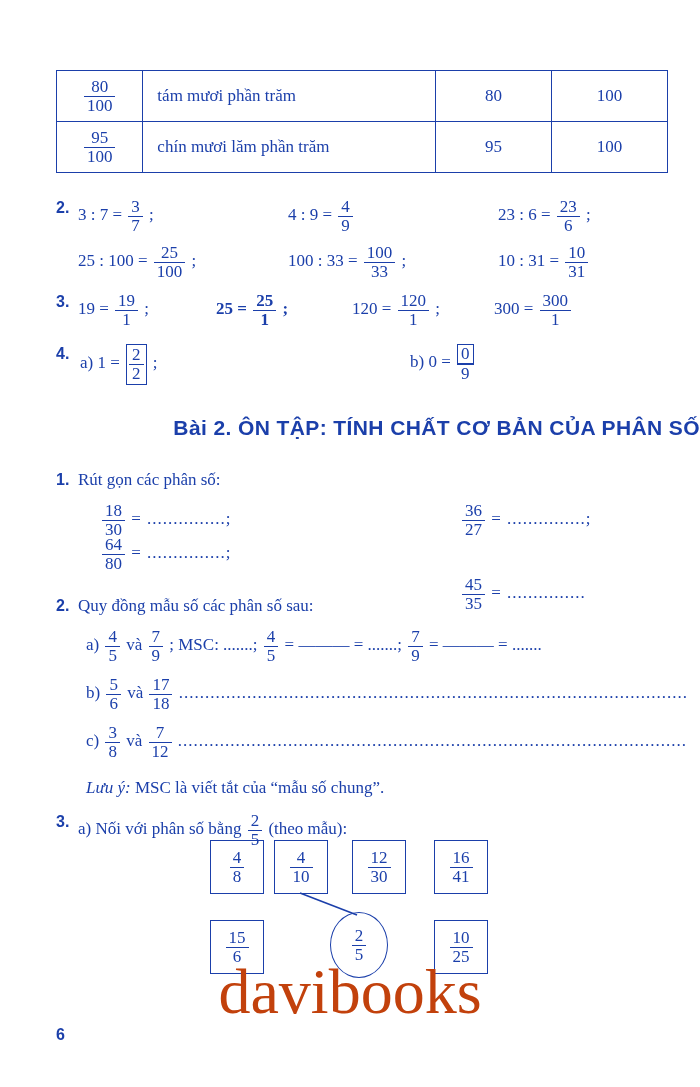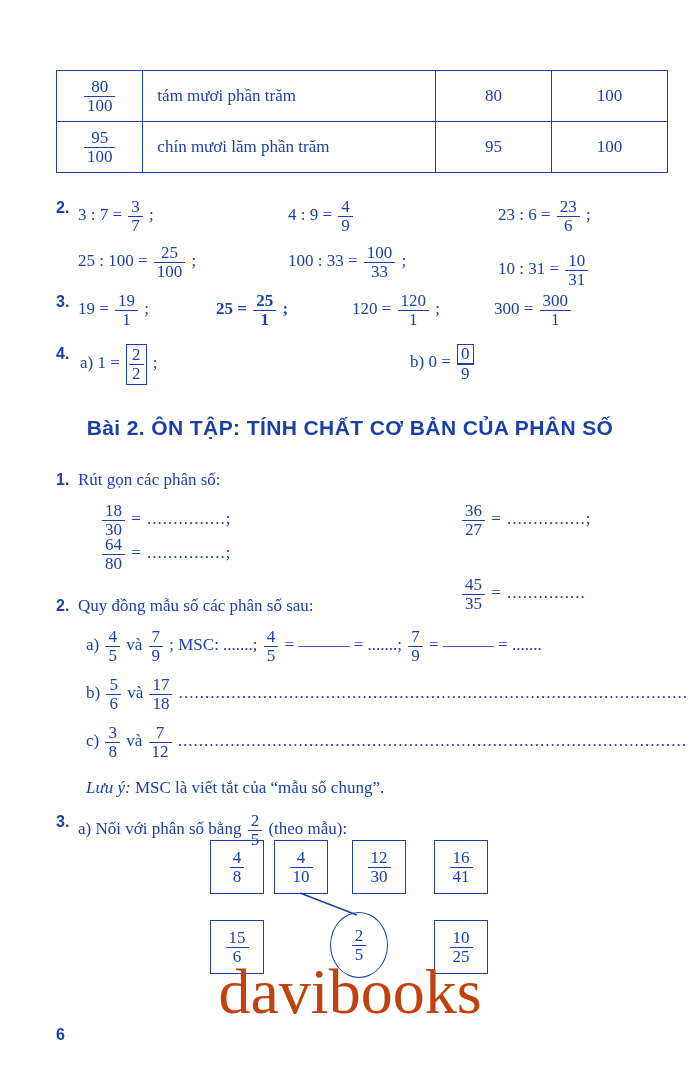--- a/index.html
+++ b/index.html
@@ -23,21 +23,21 @@
   .tbl td.c3{width:118px;text-align:center;}
   .tbl td.c4{width:118px;text-align:center;}
 
   
   .ex{position:absolute;font-size:17px;}
   .num-lbl{font-weight:bold;font-family:"Liberation Sans",sans-serif;font-size:16px;}
   .eq{white-space:nowrap;}
 
   
   .heading{
-    position:absolute;left:0;right:0;top:416px;text-align:center;
+    position:absolute;left:0;right:0;top:416px;text-align:right;
     font-family:"Liberation Sans",sans-serif;font-weight:bold;font-size:21px;
     letter-spacing:.4px;color:#1b3faa;
   }
 
   .dots{letter-spacing:1px;}
 
   
   .boxcell{
     position:absolute;border:1.5px solid #1b3faa;width:52px;height:52px;
     display:flex;align-items:center;justify-content:center;font-size:17px;
@@ -130,21 +130,21 @@
     <span>;</span>
   </div>
   <div class="ex eq" style="left:288px;top:244px;">
     <span>100 : 33 =</span>
     <span class="frac">
       <span class="num">100</span>
       <span class="den">33</span>
     </span>
     <span>;</span>
   </div>
-  <div class="ex eq" style="left:498px;top:244px;margin-top:8px;">
+  <div class="ex eq" style="left:498px;top:244px;">
     <span>10 : 31 =</span>
     <span class="frac">
       <span class="num">10</span>
       <span class="den">31</span>
     </span>
   </div>
 
   <div class="ex" style="left:56px;top:292px;">
     <span class="num-lbl">3.</span>
   </div>

